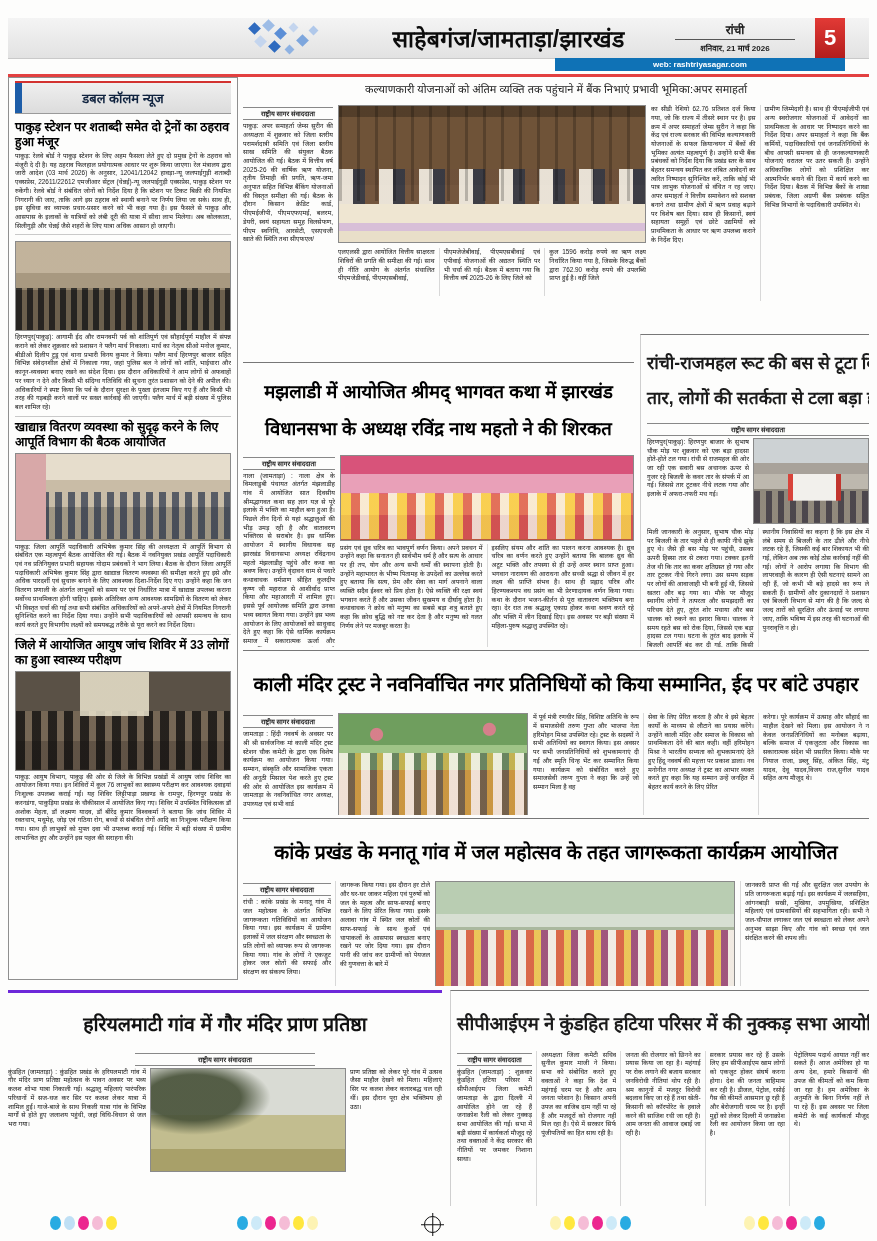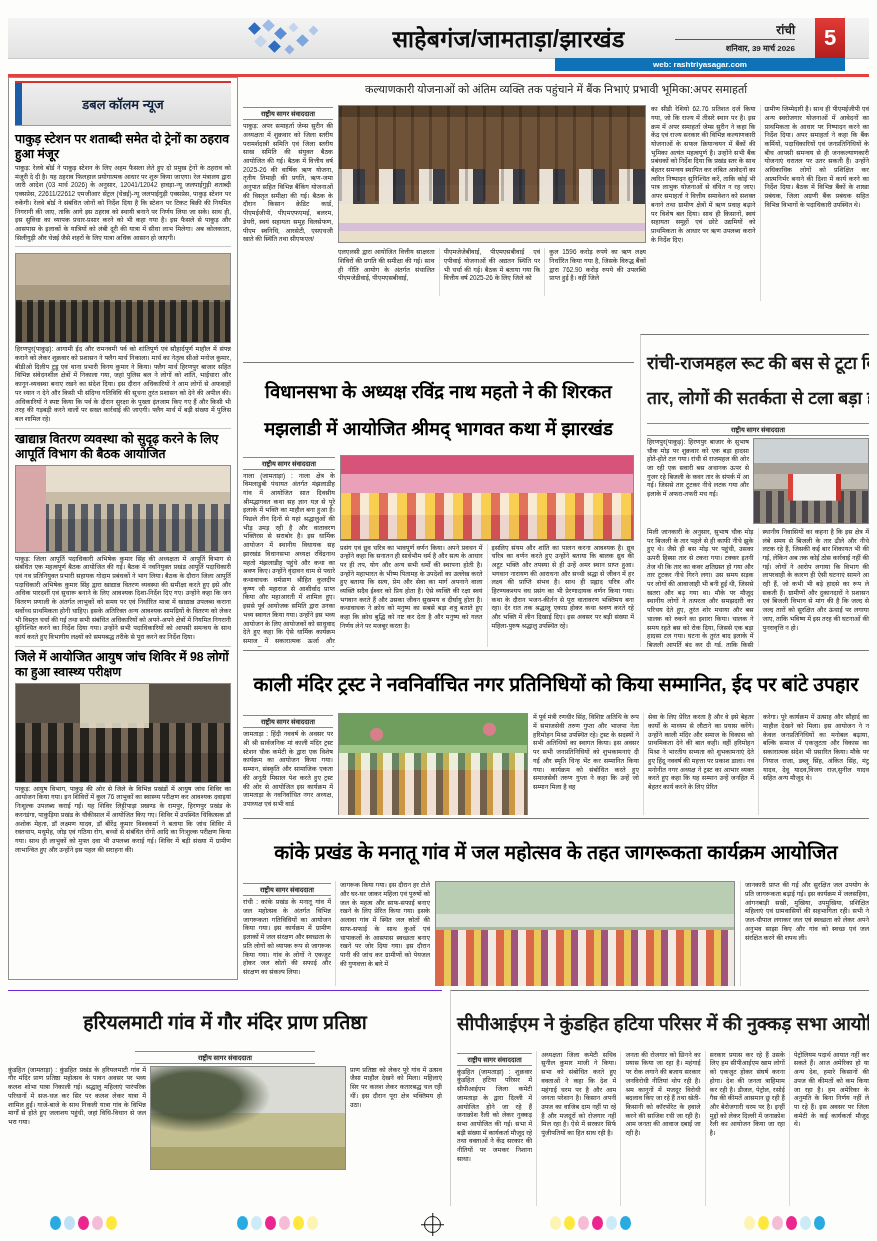--- a/index.html
+++ b/index.html
@@ -12,21 +12,21 @@
   .brand{position:absolute;left:0;top:0;height:40px;width:196px;background:linear-gradient(180deg,#2b6cb8,#164e96);clip-path:polygon(0 0,100% 0,86% 100%,0 100%);display:flex;align-items:center;}
   .brand span{color:#fff;font-weight:bold;font-size:21px;padding-left:22px;letter-spacing:.5px;text-shadow:0 1px 1px rgba(0,0,0,.4);}
   .diamonds{position:absolute;left:238px;top:2px;width:110px;height:36px;}
   .dm{position:absolute;width:9px;height:9px;transform:rotate(45deg);}
   .dm1{left:4px;top:4px;background:#2f6bbf;}  .dm2{left:18px;top:1px;background:#9dbce6;}
   .dm3{left:30px;top:9px;background:#5b8ed6;} .dm4{left:10px;top:17px;background:#c4d5ee;}
   .dm5{left:24px;top:22px;background:#2f6bbf;}.dm6{left:44px;top:4px;background:#c4d5ee;width:7px;height:7px;}
   .dm7{left:52px;top:16px;background:#7da6dd;}.dm8{left:64px;top:7px;background:#b0c8ea;width:7px;height:7px;}
   .dm9{left:40px;top:26px;background:#8fb2e2;width:7px;height:7px;}
   .edition{position:absolute;left:330px;right:190px;top:0;height:40px;display:flex;align-items:center;justify-content:center;font-size:23px;font-weight:900;color:#0c0c0c;letter-spacing:.3px;white-space:nowrap;}
-  .dateblock{position:absolute;right:74px;top:3px;width:120px;text-align:right;}
+  .dateblock{position:absolute;right:74px;top:3px;width:120px;text-align:center;}
   .dateblock .city{font-size:12px;font-weight:900;border-bottom:1px solid #555;padding-bottom:1px;}
   .dateblock .date{font-size:8px;font-weight:bold;padding-top:2px;}
   .pagenum{position:absolute;right:24px;top:0;width:30px;height:40px;background:linear-gradient(180deg,#e23a36,#b31d1c);color:#fff;font-size:22px;font-weight:900;display:flex;align-items:center;justify-content:center;}
   .webstrip{position:absolute;right:24px;top:40px;width:290px;height:13px;background:#0f72b6;color:#fff;font-size:8px;font-weight:bold;display:flex;align-items:center;justify-content:center;}
   .redrule{position:absolute;left:0;right:0;top:56px;height:3px;background:#e34040;}
 
   
   .body-txt{font-size:6.4px;line-height:1.36;text-align:justify;margin:2px 0 0 0;overflow:hidden;word-break:break-word;}
   .byline{font-size:6.6px;font-weight:bold;text-align:center;border-top:1px solid #888;border-bottom:1px solid #888;padding:1px 0;margin:2px 0 2px 0;white-space:nowrap;overflow:hidden;}
 
@@ -38,21 +38,21 @@
   .ph-ayush{background-image:linear-gradient(90deg,transparent 0 30%,rgba(235,228,205,.85) 30% 62%,transparent 62%),repeating-linear-gradient(90deg,rgba(25,22,20,.85) 0 9px,rgba(130,110,90,.4) 9px 16px),linear-gradient(180deg,#5a5146 0 40%,#6e6252 40% 70%,#4a4138 70% 100%);background-size:100% 45%,100% 60%,100% 100%;background-position:0 0,0 100%,0 0;background-repeat:no-repeat;}
   .ph-dais{background-image:linear-gradient(180deg,rgba(0,0,0,.25) 0 8%,transparent 8%),repeating-linear-gradient(90deg,rgba(0,0,0,.22) 0 3px,transparent 3px 18px),repeating-linear-gradient(90deg,rgba(245,240,230,.9) 0 14px,rgba(40,50,70,.75) 14px 26px,rgba(110,80,60,.6) 26px 40px),linear-gradient(180deg,#6f5338 0 58%,#7d5f42 58% 72%,#efe6d2 72% 86%,#d8bfd8 86% 92%,#e9dfc9 92% 100%);background-size:100% 100%,100% 70%,100% 26%,100% 100%;background-position:0 0,0 0,0 62%,0 0;background-repeat:no-repeat;}
   .ph-katha{background-image:repeating-linear-gradient(90deg,rgba(250,210,80,.85) 0 10px,rgba(220,80,90,.7) 10px 19px,rgba(250,245,240,.8) 19px 28px),linear-gradient(180deg,#d8537a 0 22%,#e9a0b8 22% 45%,#f3c05a 45% 70%,#b8563f 70% 100%);background-size:100% 55%,100% 100%;background-position:0 100%,0 0;background-repeat:no-repeat;}
   .ph-bus{background-image:linear-gradient(180deg,#cdd2d4 0 28%,#a8a29a 28% 42%,transparent 42%),linear-gradient(90deg,transparent 0 30%,#d8433a 30% 34%,#f2f0ec 34% 72%,#c2352e 72% 76%,transparent 76%),repeating-linear-gradient(90deg,rgba(60,55,65,.8) 0 6px,rgba(150,140,125,.35) 6px 12px),linear-gradient(180deg,#bdb8ae 0 60%,#8e887c 60% 100%);background-size:100% 100%,100% 52%,100% 38%,100% 100%;background-position:0 0,0 45%,0 100%,0 0;background-repeat:no-repeat;}
   .ph-kali{background-image:radial-gradient(circle at 20% 20%,rgba(240,120,150,.8) 0 6px,transparent 7px),radial-gradient(circle at 80% 15%,rgba(240,120,150,.8) 0 6px,transparent 7px),repeating-linear-gradient(90deg,rgba(250,245,235,.85) 0 9px,rgba(70,90,70,.6) 9px 16px,rgba(210,170,60,.7) 16px 22px),linear-gradient(180deg,#6f9e5e 0 30%,#9fc487 30% 55%,#b86a52 55% 100%);background-size:100% 100%,100% 100%,100% 62%,100% 100%;background-position:0 0,0 0,0 100%,0 0;background-repeat:no-repeat;}
   .ph-jal{background-image:linear-gradient(180deg,#b9cdb2 0 30%,#d7dfd2 30% 42%,transparent 42%),repeating-linear-gradient(90deg,rgba(220,90,60,.85) 0 8px,rgba(240,200,80,.85) 8px 15px,rgba(150,60,120,.8) 15px 22px,rgba(245,240,235,.9) 22px 30px),linear-gradient(180deg,#aab89e 0 45%,#cbb78f 45% 100%);background-size:100% 100%,100% 55%,100% 100%;background-position:0 0,0 100%,0 0;background-repeat:no-repeat;}
   .ph-field{background-image:radial-gradient(ellipse at 22% 28%,rgba(70,80,55,.9) 0 22%,transparent 36%),linear-gradient(180deg,#d9dbd4 0 45%,#c2bd8f 45% 78%,#a8a069 78% 100%),linear-gradient(180deg,#d9dbd4,#b5ad74);background-size:100% 100%,100% 100%,100% 100%;background-repeat:no-repeat;}
 
   
   .leftbox{position:absolute;left:8px;top:77px;width:230px;height:903px;border:1px solid #8f8f8f;box-sizing:border-box;padding:3px 6px;overflow:hidden;background:#fdfdfc;}
-  .section-bar{position:relative;background:linear-gradient(180deg,#efefef,#dcdcdc);border-top:2px solid #d23x;border-top:2px solid #d23230;border-bottom:1px solid #9a9a9a;text-align:center;font-size:13px;font-weight:900;color:#10233f;padding:12px 0;margin-bottom:3px;}
+  .section-bar{position:relative;background:linear-gradient(180deg,#efefef,#dcdcdc);border-top:2px solid #d23x;border-top:2px solid #d23230;border-bottom:1px solid #9a9a9a;text-align:center;font-size:13px;font-weight:900;color:#10233f;padding:6px 0;margin-bottom:3px;}
   .section-bar::before{content:"";position:absolute;left:0;top:0;bottom:0;width:7px;background:#1d5da8;}
   .l-art{border-bottom:1px solid #c9c9c9;padding:3px 0 4px 0;}
   .l-art:last-child{border-bottom:none;}
   .l-head{font-size:12.3px;font-weight:800;line-height:1.22;margin:0 0 1px 0;color:#000;}
   .l-body{max-height:132px;}
   .l-ph{width:100%;margin:3px 0 1px 0;}
 
   
   .lead{position:absolute;left:243px;top:78px;width:626px;height:284px;overflow:hidden;}
   .lead-h{font-size:25px;font-weight:900;line-height:1.12;text-align:center;color:#000;white-space:nowrap;}
@@ -101,21 +101,21 @@
   .jal{position:absolute;left:243px;top:818px;width:626px;height:168px;border-top:1px solid #777;padding-top:3px;box-sizing:border-box;overflow:hidden;}
   .j-row{display:flex;margin-top:4px;height:136px;}
   .j-c1{width:88px;flex:none;}
   .j-c2{width:90px;flex:none;border-left:1px solid #d8d8d8;padding-left:4px;margin-left:4px;}
   .j-c2 p{margin-top:0;}
   .j-phwrap{width:300px;flex:none;margin-left:5px;}
   .j-c4{flex:1;margin-left:5px;border-left:1px solid #d8d8d8;padding-left:4px;min-width:0;}
   .j-c4 p{margin-top:0;}
 
   
-  .kalash{position:absolute;left:8px;top:990px;width:434px;height:216px;border-top:1px solid #6d28d9;padding-top:4px;box-sizing:border-box;overflow:hidden;}
+  .kalash{position:absolute;left:8px;top:990px;width:434px;height:216px;border-top:3px solid #6d28d9;padding-top:4px;box-sizing:border-box;overflow:hidden;}
   .ka-h{font-size:19.5px;font-weight:600;line-height:1.2;text-align:center;white-space:nowrap;color:#111;}
   .ka-row{display:flex;margin-top:2px;height:104px;}
   .ka-row .t1{width:138px;flex:none;margin-top:0;}
   .ka-row .ph{width:196px;flex:none;margin:0 4px;}
   .ka-row .t2{flex:1;min-width:0;margin-top:0;}
 
   .cpim{position:absolute;left:450px;top:990px;width:419px;height:216px;border-top:1px solid #777;border-left:1px solid #cfcfcf;padding:4px 0 0 6px;box-sizing:border-box;overflow:hidden;}
   .c-h{font-size:18.5px;font-weight:900;text-align:center;white-space:nowrap;}
   .c-row{display:flex;margin-top:4px;height:182px;}
   .c-row .ccol{flex:1;min-width:0;}
@@ -145,21 +145,21 @@
           <i class="dm dm4"></i>
           <i class="dm dm5"></i>
           <i class="dm dm6"></i>
           <i class="dm dm7"></i>
           <i class="dm dm8"></i>
           <i class="dm dm9"></i>
       </div>
       <div class="edition">साहेबगंज/जामताड़ा/झारखंड</div>
       <div class="dateblock">
         <div class="city">रांची</div>
-        <div class="date">शनिवार, 39 मार्च 2026</div>
+        <div class="date">शनिवार, 21 मार्च 2026</div>
       </div>
       <div class="pagenum">5</div>
     </div>
     <div class="webstrip">web: rashtriyasagar.com</div>
     <div class="redrule"></div>
   </header>
 
   <aside class="leftbox">
     <div class="section-bar">डबल कॉलम न्यूज</div>
 
@@ -173,21 +173,21 @@
       <p class="body-txt l-body" style="max-height:124px">हिरणपुर(पाकुड़): आगामी ईद और रामनवमी पर्व को शांतिपूर्ण एवं सौहार्दपूर्ण माहौल में संपन्न कराने को लेकर शुक्रवार को प्रशासन ने फ्लैग मार्च निकाला। मार्च का नेतृत्व सीओ मनोज कुमार, बीडीओ दिलीप टुडू एवं थाना प्रभारी विनय कुमार ने किया। फ्लैग मार्च हिरणपुर बाजार सहित विभिन्न संवेदनशील क्षेत्रों में निकाला गया, जहां पुलिस बल ने लोगों को शांति, भाईचारा और कानून-व्यवस्था बनाए रखने का संदेश दिया। इस दौरान अधिकारियों ने आम लोगों से अफवाहों पर ध्यान न देने और किसी भी संदिग्ध गतिविधि की सूचना तुरंत प्रशासन को देने की अपील की। अधिकारियों ने स्पष्ट किया कि पर्व के दौरान सुरक्षा के पुख्ता इंतजाम किए गए हैं और किसी भी तरह की गड़बड़ी करने वालों पर सख्त कार्रवाई की जाएगी। फ्लैग मार्च में बड़ी संख्या में पुलिस बल शामिल रहे।</p>
     </article>
 
     <article class="l-art">
       <h3 class="l-head">खाद्यान्न वितरण व्यवस्था को सुदृढ़ करने के लिए आपूर्ति विभाग की बैठक आयोजित</h3>
       <div class="ph ph-meeting l-ph" style="height:88px"></div>
       <p class="body-txt l-body" style="max-height:128px">पाकुड़: जिला आपूर्ति पदाधिकारी अभिषेक कुमार सिंह की अध्यक्षता में आपूर्ति विभाग से संबंधित एक महत्वपूर्ण बैठक आयोजित की गई। बैठक में नवनियुक्त प्रखंड आपूर्ति पदाधिकारी एवं नव प्रतिनियुक्त प्रभारी सहायक गोदाम प्रबंधकों ने भाग लिया। बैठक के दौरान जिला आपूर्ति पदाधिकारी अभिषेक कुमार सिंह द्वारा खाद्यान्न वितरण व्यवस्था की समीक्षा करते हुए इसे और अधिक पारदर्शी एवं सुचारू बनाने के लिए आवश्यक दिशा-निर्देश दिए गए। उन्होंने कहा कि जन वितरण प्रणाली के अंतर्गत लाभुकों को समय पर एवं निर्धारित मात्रा में खाद्यान्न उपलब्ध कराना सर्वोच्च प्राथमिकता होनी चाहिए। इसके अतिरिक्त अन्य आवश्यक सामग्रियों के वितरण को लेकर भी विस्तृत चर्चा की गई तथा सभी संबंधित अधिकारियों को अपने-अपने क्षेत्रों में नियमित निगरानी सुनिश्चित करने का निर्देश दिया गया। उन्होंने सभी पदाधिकारियों को आपसी समन्वय के साथ कार्य करते हुए विभागीय लक्ष्यों को समयबद्ध तरीके से पूरा करने का निर्देश दिया।</p>
     </article>
 
     <article class="l-art">
-      <h3 class="l-head">जिले में आयोजित आयुष जांच शिविर में 98 लोगों का हुआ स्वास्थ्य परीक्षण</h3>
+      <h3 class="l-head">जिले में आयोजित आयुष जांच शिविर में 33 लोगों का हुआ स्वास्थ्य परीक्षण</h3>
       <div class="ph ph-ayush l-ph" style="height:100px"></div>
       <p class="body-txt l-body" style="max-height:120px">पाकुड़: आयुष विभाग, पाकुड़ की ओर से जिले के विभिन्न प्रखंडों में आयुष जांच शिविर का आयोजन किया गया। इन शिविरों में कुल 76 लाभुकों का स्वास्थ्य परीक्षण कर आवश्यक दवाइयां निःशुल्क उपलब्ध कराई गईं। यह शिविर लिट्टीपाड़ा प्रखण्ड के रामपुर, हिरणपुर प्रखंड के करनडंगा, पाकुड़िया प्रखंड के चौकीसाल में आयोजित किए गए। शिविर में उपस्थित चिकित्सक डॉ अशोक मेहता, डॉ लक्ष्मण यादव, डॉ बीरेंद्र कुमार विश्वकर्मा ने बताया कि जांच शिविर में रक्तचाप, मधुमेह, जोड़ एवं गठिया रोग, बच्चों से संबंधित रोगों आदि का निःशुल्क परीक्षण किया गया। साथ ही लाभुकों को मुफ्त दवा भी उपलब्ध कराई गई। शिविर में बड़ी संख्या में ग्रामीण लाभान्वित हुए और उन्होंने इस पहल की सराहना की।</p>
     </article>
   </aside>
 
   <section class="lead">
     <h2 class="lead-sub">कल्याणकारी योजनाओं को अंतिम व्यक्ति तक पहुंचाने में बैंक निभाएं प्रभावी भूमिका:अपर समाहर्ता</h2>
     <div class="lead-row">
       <div class="lead-c1">
         <div class="byline">राष्ट्रीय सागर संवाददाता</div>
@@ -202,22 +202,22 @@
         </div>
       </div>
       <div class="lead-right">
         <p class="body-txt">का सीडी रेशियो 62.76 प्रतिशत दर्ज किया गया, जो कि राज्य में तीसरे स्थान पर है। इस क्रम में अपर समाहर्ता जेम्स सुरीन ने कहा कि केंद्र एवं राज्य सरकार की विभिन्न कल्याणकारी योजनाओं के सफल क्रियान्वयन में बैंकों की भूमिका अत्यंत महत्वपूर्ण है। उन्होंने सभी बैंक प्रबंधकों को निर्देश दिया कि प्रखंड स्तर के साथ बेहतर समन्वय स्थापित कर लंबित आवेदनों का त्वरित निष्पादन सुनिश्चित करें, ताकि कोई भी पात्र लाभुक योजनाओं से वंचित न रह जाए। अपर समाहर्ता ने वित्तीय समावेशन को सशक्त बनाने तथा ग्रामीण क्षेत्रों में ऋण प्रवाह बढ़ाने पर विशेष बल दिया। साथ ही किसानों, स्वयं सहायता समूहों एवं छोटे उद्यमियों को प्राथमिकता के आधार पर ऋण उपलब्ध कराने के निर्देश दिए।</p>
         <p class="body-txt">ग्रामीण जिम्मेदारी है। साथ ही पीएमईजीपी एवं अन्य स्वरोजगार योजनाओं में आवेदनों का प्राथमिकता के आधार पर निष्पादन करने का निर्देश दिया। अपर समाहर्ता ने कहा कि बैंक कर्मियों, पदाधिकारियों एवं जनप्रतिनिधियों के बीच आपसी समन्वय से ही जनकल्याणकारी योजनाएं धरातल पर उतर सकती हैं। उन्होंने अधिकाधिक लोगों को प्रशिक्षित कर आत्मनिर्भर बनाने की दिशा में कार्य करने का निर्देश दिया। बैठक में विभिन्न बैंकों के शाखा प्रबंधक, जिला अग्रणी बैंक प्रबंधक सहित विभिन्न विभागों के पदाधिकारी उपस्थित थे।</p>
       </div>
     </div>
   </section>
 
   <section class="bhagwat">
+    <h2 class="mid-h">मझलाडी में आयोजित श्रीमद् भागवत कथा में झारखंड</h2>
     <h2 class="mid-h">विधानसभा के अध्यक्ष रविंद्र नाथ महतो ने की शिरकत</h2>
-    <h2 class="mid-h">मझलाडी में आयोजित श्रीमद् भागवत कथा में झारखंड</h2>
     <div class="b-row">
       <div class="b-c1">
         <div class="byline">राष्ट्रीय सागर संवाददाता</div>
         <p class="body-txt" style="max-height:216px">नाला (जामताड़ा) : नाला क्षेत्र के विमलाडुबी पंचायत अंतर्गत मंझलाडीह गांव में आयोजित सात दिवसीय श्रीमद्भागवत कथा सह ज्ञान यज्ञ से पूरे इलाके में भक्ति का माहौल बना हुआ है। पिछले तीन दिनों से यहां श्रद्धालुओं की भीड़ उमड़ रही है और वातावरण भक्तिरस से सराबोर है। इस धार्मिक आयोजन में स्थानीय विधायक सह झारखंड विधानसभा अध्यक्ष रविंद्रनाथ महतो मंझलाडीह पहुंचे और कथा का श्रवण किए। उन्होंने वृंदावन धाम से पधारे कथावाचक धर्मप्राण श्रीहित कुलदीप कृष्ण जी महाराज से आशीर्वाद प्राप्त किया और महाआरती में शामिल हुए। इससे पूर्व आयोजक समिति द्वारा उनका भव्य स्वागत किया गया। उन्होंने इस भव्य आयोजन के लिए आयोजकों को साधुवाद देते हुए कहा कि ऐसे धार्मिक कार्यक्रम समाज में सकारात्मक ऊर्जा और आध्यात्मिक जागरूकता का संचार करते हैं। कथा के तृतीय दिवस कथावाचक ने विभिन्न प्रसंगों जैसे शुकदेव मुनि, भगवान कपिल देव, सती</p>
       </div>
       <div class="b-main">
         <div class="ph ph-katha" style="height:86px"></div>
         <div class="b-cols">
           <p class="body-txt">प्रसंग एवं ध्रुव चरित्र का भावपूर्ण वर्णन किया। अपने प्रवचन में उन्होंने कहा कि सनातन ही सार्वभौम धर्म है और सत्य के आधार पर ही तप, योग और अन्य सभी धर्मों की स्थापना होती है। उन्होंने महाभारत के भीष्म पितामह के उपदेशों का उल्लेख करते हुए बताया कि सत्य, प्रेम और सेवा का मार्ग अपनाने वाला व्यक्ति सदैव ईश्वर को प्रिय होता है। ऐसे व्यक्ति की रक्षा स्वयं भगवान करते हैं और उसका जीवन सुखमय व दीर्घायु होता है। कथावाचक ने क्रोध को मनुष्य का सबसे बड़ा शत्रु बताते हुए कहा कि क्रोध बुद्धि को नष्ट कर देता है और मनुष्य को गलत निर्णय लेने पर मजबूर करता है।</p>
           <p class="body-txt">इसलिए संयम और शांति का पालन करना आवश्यक है। ध्रुव चरित्र का वर्णन करते हुए उन्होंने बताया कि बालक ध्रुव की अटूट भक्ति और तपस्या से ही उन्हें अमर स्थान प्राप्त हुआ। भगवान नारायण की आराधना और सच्ची श्रद्धा से जीवन में हर लक्ष्य की प्राप्ति संभव है। साथ ही प्रह्लाद चरित्र और हिरण्यकश्यप वध प्रसंग का भी प्रेरणादायक वर्णन किया गया। कथा के दौरान भजन-कीर्तन से पूरा वातावरण भक्तिमय बना रहा। देर रात तक श्रद्धालु एकाग्र होकर कथा श्रवण करते रहे और भक्ति में लीन दिखाई दिए। इस अवसर पर बड़ी संख्या में महिला-पुरुष श्रद्धालु उपस्थित रहे।</p>

